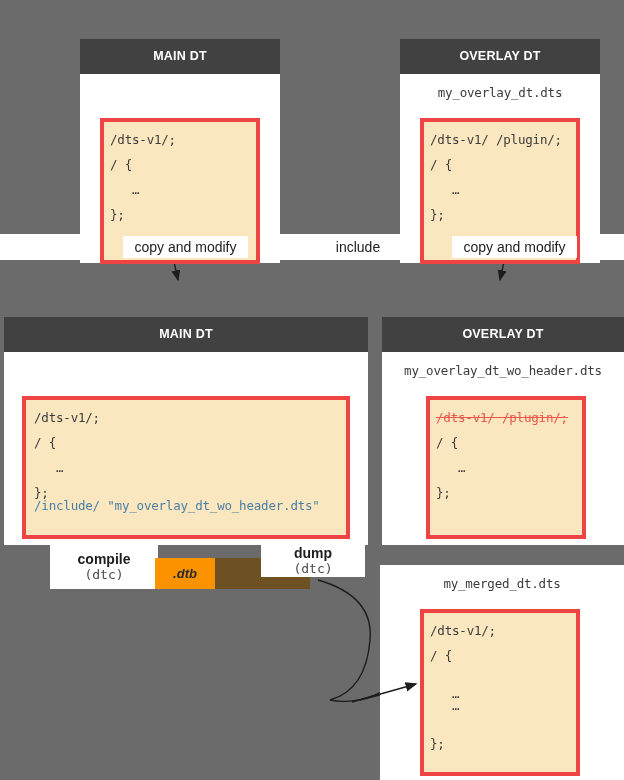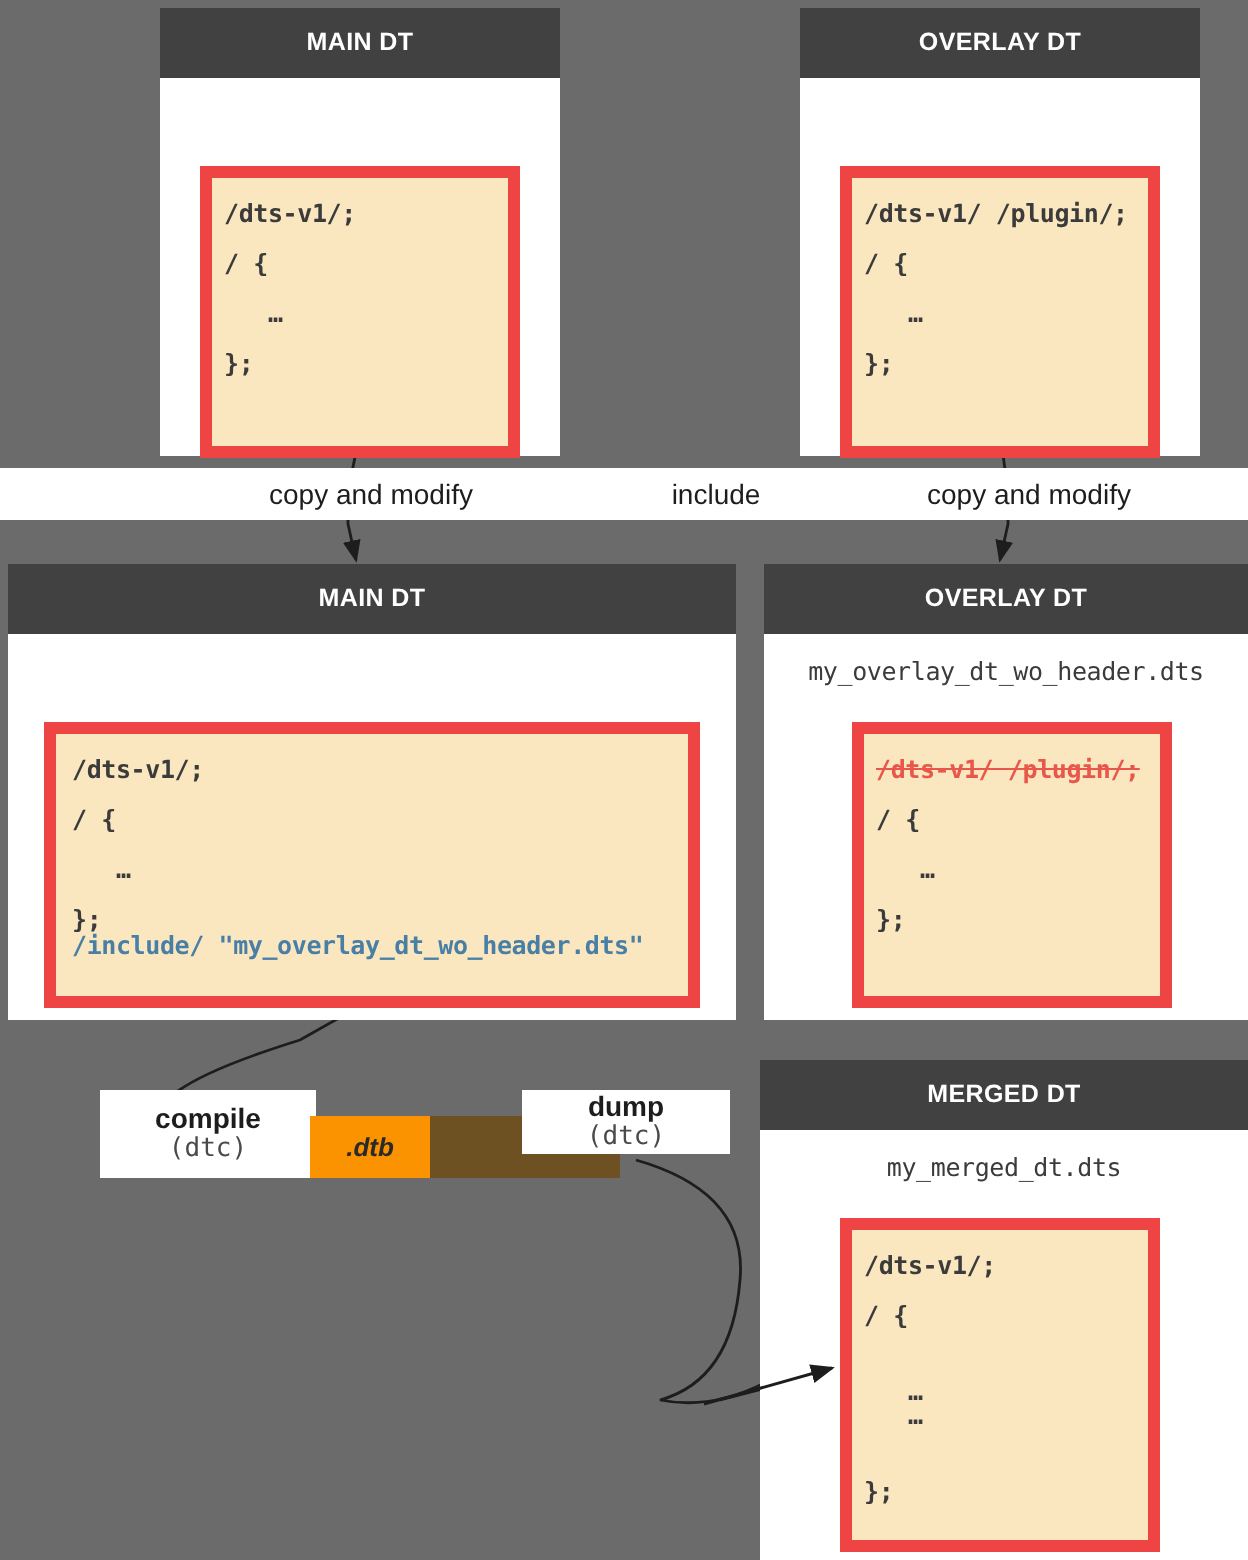--- a/index.html
+++ b/index.html
@@ -21,20 +21,21 @@
     width: 624px; height: 780px;
     pointer-events: none;
   }
   svg.wires.under { z-index: 1; }
   svg.wires.over  { z-index: 6; }
 
   .panel {
     position: absolute;
     background: #ffffff;
     z-index: 3;
+    margin-top: 35px;
   }
   .panel-header {
     background: #414141;
     color: #ffffff;
     font-weight: bold;
     font-size: 12.5px;
     letter-spacing: 0.2px;
     text-align: center;
     height: 35px;
     line-height: 35px;
@@ -51,28 +52,27 @@
     text-align: center;
     font-family: "DejaVu Sans Mono", "Liberation Mono", monospace;
     font-size: 12.5px;
     color: #3b3b3b;
     padding-top: 11px;
     letter-spacing: -0.2px;
     white-space: nowrap;
   }
   .code-box {
     background: #fae7c0;
-    border: 6px solid #ef4444;
+    border: 4px solid #ef4444;
     font-family: "DejaVu Sans Mono", "Liberation Mono", monospace;
     font-size: 12.5px;
     color: #3b3b3b;
     box-sizing: border-box;
     line-height: 1.0;
     letter-spacing: -0.2px;
-    font-weight: bold;
   }
   .code-line { white-space: pre; }
   .code-line.blank { color: transparent; }
   .strike {
     color: #e8574a;
     text-decoration: line-through;
     text-decoration-color: #e8574a;
   }
   .inc { color: #4a7fa5; }
 
@@ -167,20 +167,21 @@
         <div class="code-line">   …</div>
         <div class="code-line blank">&nbsp;</div>
         <div class="code-line">};</div>
       </div>
     </div>
   </div>
 
   <div class="panel" style="left:400px; top:4px; width:200px; height:224px;">
     <div class="panel-header">OVERLAY DT</div>
     <div class="panel-body" style="height:189px;">
+      <div class="file-name">my_overlay_dt.dts</div>
       <div class="code-box" style="position:absolute; left:20px; top:44px; width:160px; height:146px; padding:12px 0 0 6px;">
         <div class="code-line">/dts-v1/ /plugin/;</div>
         <div class="code-line blank">&nbsp;</div>
         <div class="code-line">/ {</div>
         <div class="code-line blank">&nbsp;</div>
         <div class="code-line">   …</div>
         <div class="code-line blank">&nbsp;</div>
         <div class="code-line">};</div>
       </div>
     </div>
@@ -234,21 +235,20 @@
   </div>
 
   <div class="dtb-box" style="left:155px; top:558px; width:60px; height:31px;font-style:italic;">.dtb</div>
 
   <div class="tool-label" style="left:261px; top:545px; width:104px; height:32px;">
     <span class="main">dump</span>
     <span class="sub">(dtc)</span>
   </div>
 
   <div class="panel" style="left:380px; top:530px; width:244px; height:250px;">
-    <div class="panel-header">MERGED DT</div>
     <div class="panel-body" style="height:215px;">
       <div class="file-name">my_merged_dt.dts</div>
       <div class="code-box" style="position:absolute; left:40px; top:44px; width:160px; height:167px; padding:12px 0 0 6px;">
         <div class="code-line">/dts-v1/;</div>
         <div class="code-line blank">&nbsp;</div>
         <div class="code-line">/ {</div>
         <div class="code-line blank">&nbsp;</div>
         <div class="code-line blank">&nbsp;</div>
         <div class="code-line">   …</div>
         <div class="code-line">   …</div>

